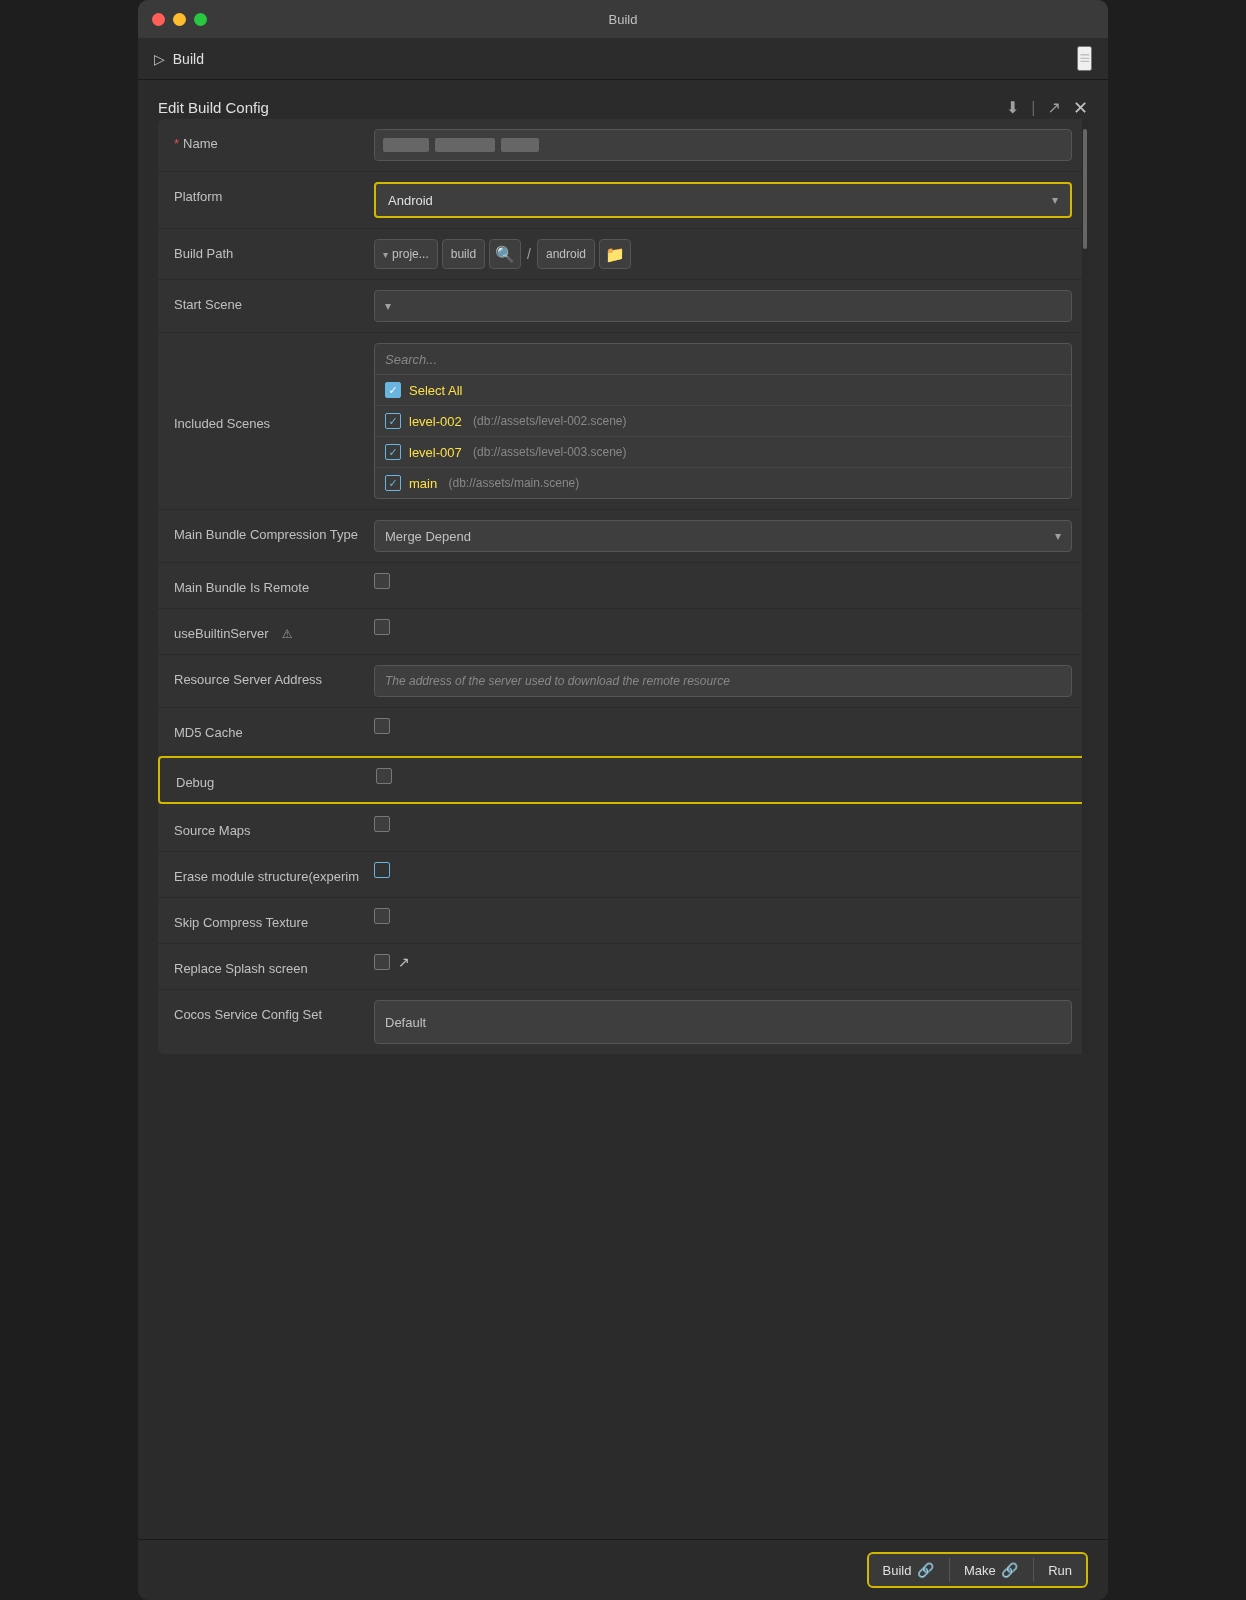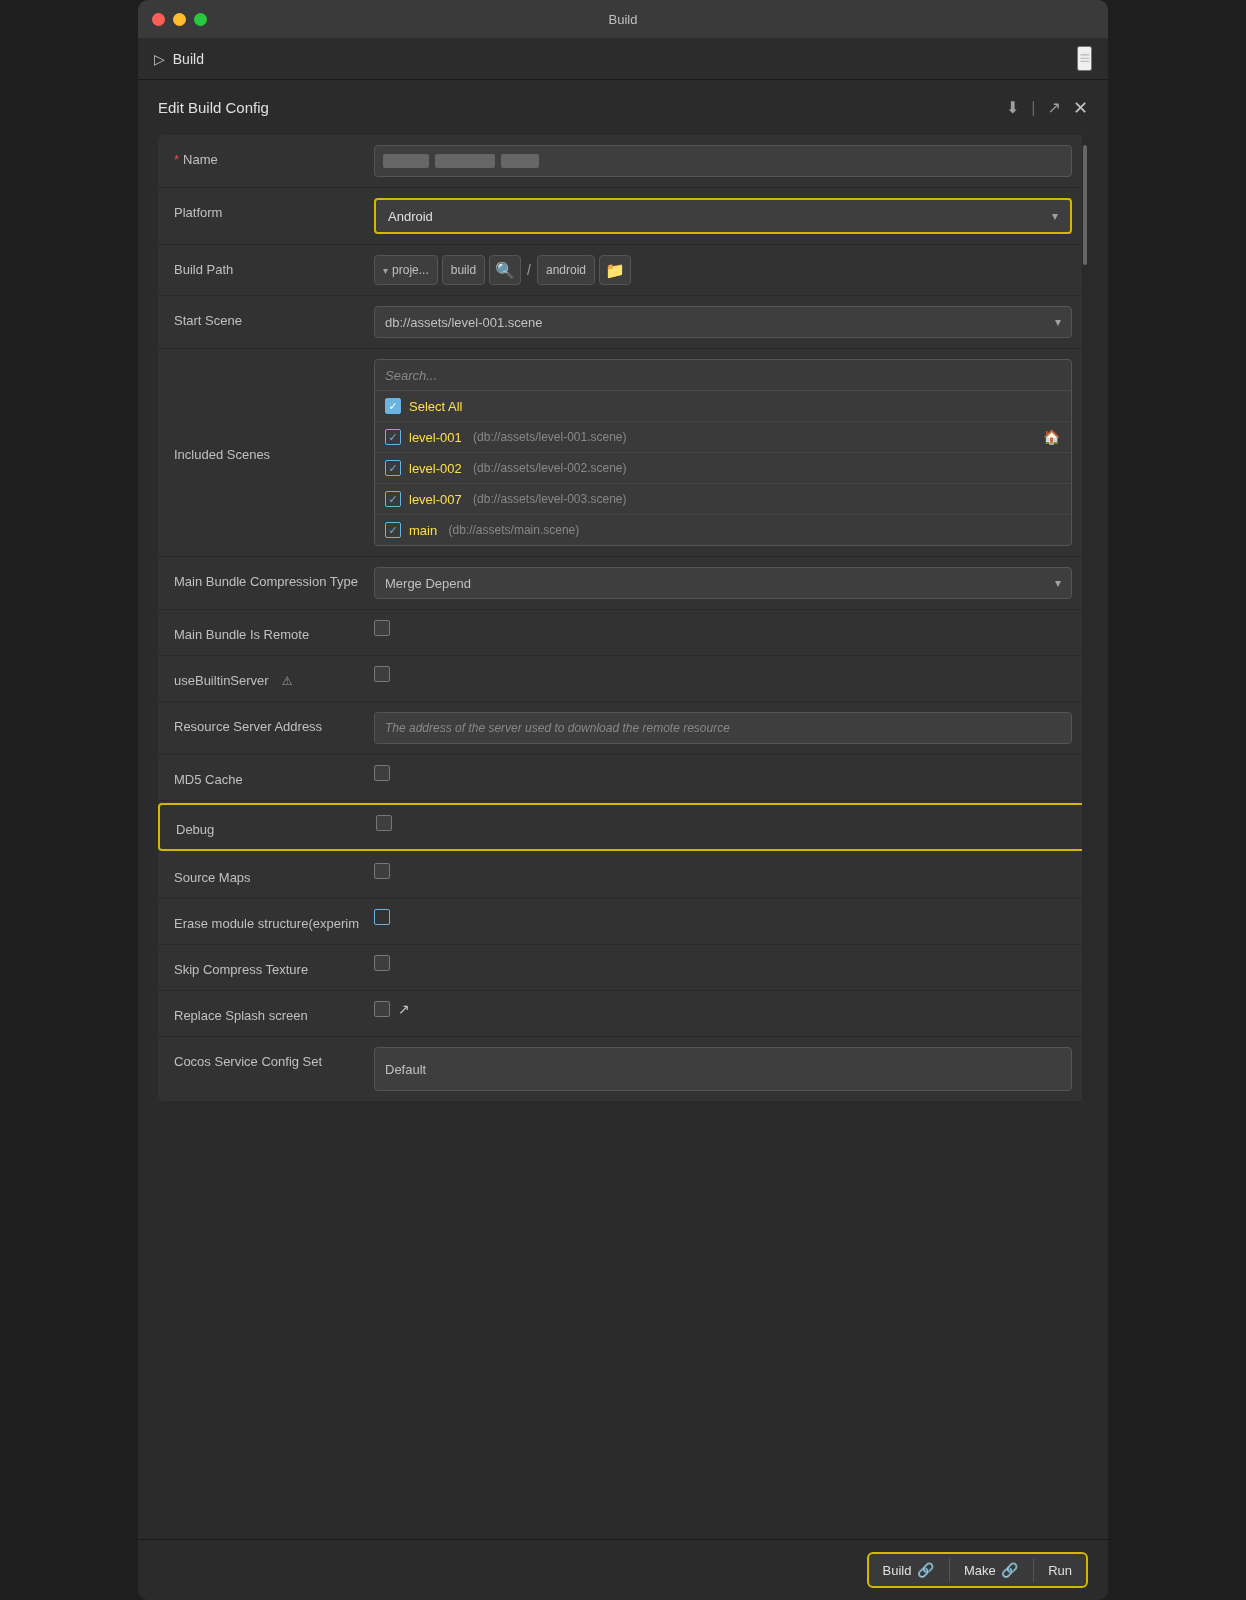--- a/index.html
+++ b/index.html
@@ -87,21 +87,20 @@
       padding: 16px 20px;
       overflow-y: auto;
       position: relative;
     }
 
     
     .panel-topbar {
       display: flex;
       align-items: center;
       justify-content: space-between;
-      margin-bottom: 16px;
     }
     .panel-title {
       color: #e0e0e0;
       font-size: 15px;
       font-weight: 500;
     }
     .panel-actions {
       display: flex;
       align-items: center;
       gap: 8px;
@@ -613,46 +612,39 @@
                 <span>📁</span>
               </div>
             </div>
           </div>
         </div>
 
         <div class="form-row">
           <div class="form-label">Start Scene</div>
           <div class="form-control">
             <div class="scene-select">
-              <span class="scene-select-text">db://assets/level-001.scene</span>
               <span class="scene-select-arrow">▾</span>
             </div>
           </div>
         </div>
 
         <div class="form-row" style="align-items: center; padding: 10px 16px;">
           <div class="form-label">Included Scenes</div>
           <div class="form-control">
             <div class="included-scenes-panel">
 
               <div class="scenes-search">
                 <input type="text" placeholder="Search..." style="">
               </div>
 
               <div class="scene-item">
                 <div class="scene-checkbox select-all"></div>
                 <span class="scene-name">Select All</span>
               </div>
 
-              <div class="scene-item">
-                <div class="scene-checkbox checked"></div>
-                <span class="scene-name">level-001</span>
-                <span class="scene-path">&nbsp;(db://assets/level-001.scene)</span>
-                <span class="scene-home-icon">🏠</span>
-              </div>
 
               <div class="scene-item">
                 <div class="scene-checkbox checked"></div>
                 <span class="scene-name">level-002</span>
                 <span class="scene-path">&nbsp;(db://assets/level-002.scene)</span>
               </div>
 
               <div class="scene-item">
                 <div class="scene-checkbox checked"></div>
                 <span class="scene-name">level-007</span>

